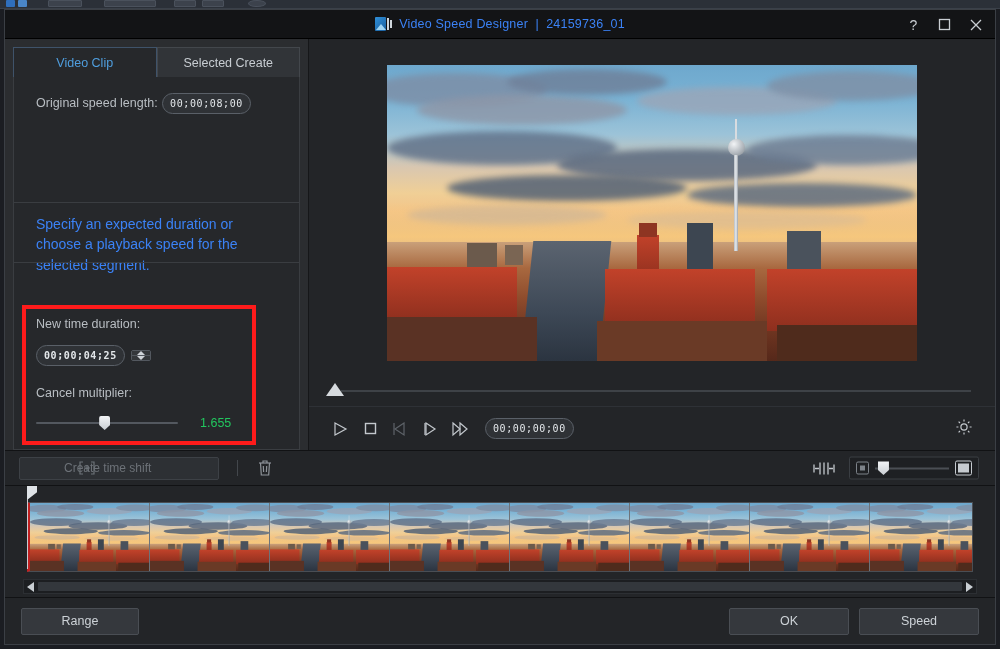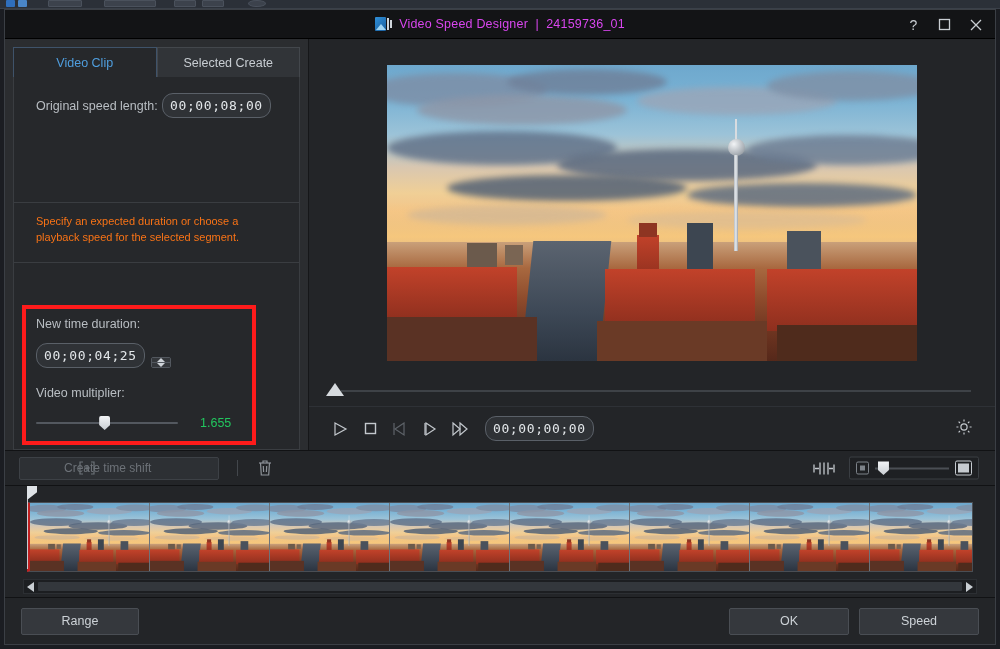--- a/index.html
+++ b/index.html
@@ -54,21 +54,21 @@
     content: ""; position: absolute; left: 1px; top: 7px;
     border-left: 5px solid transparent; border-right: 5px solid transparent;
     border-bottom: 6px solid #9fd4f2;
   }
   #app-glyph .bar {
     position: absolute; top: 1px; width: 2px; height: 12px; background: #cfd6db;
   }
   #app-glyph .b1 { left: 12px; }
   #app-glyph .b2 { left: 15px; height: 8px; top: 3px; }
   #title-text {
-    color: #d946ef; font-size: 12.5px; letter-spacing: .2px; white-space: nowrap;
+    color: #3b82f6; font-size: 12.5px; letter-spacing: .2px; white-space: nowrap;
   }
   #win-ctrls {
     position: absolute; right: 4px; top: 0; height: 29px;
     display: flex; align-items: center; gap: 0;
   }
   .wbtn {
     width: 31px; height: 29px; display: flex; align-items: center; justify-content: center;
     color: #c9ced3; font-size: 14px; line-height: 1;
   }
   .wbtn svg { display: block; }
@@ -116,53 +116,53 @@
 
   #sec-orig { padding: 16px 0 0 22px; }
   #sec-orig .sec-label { margin-bottom: 12px; }
 
   .tcfield {
     display: inline-block;
     background: #2f3236;
     border: 1px solid #5a6068;
     color: #e3e7ea;
     font-family: "DejaVu Sans Mono", monospace;
-    font-size: 13px; letter-spacing: .6px;
+    font-size: 10px; letter-spacing: .6px;
     padding: 4px 7px 4px 7px;
     border-radius: 11px;
   }
 
   #divider1 {
     position: absolute; left: 0; right: 0; top: 125px;
     height: 1px; background: #3a3d41;
   }
 
   #sec-desc {
     position: absolute; left: 22px; right: 18px; top: 137px;
-    color: #f97316; font-size: 11px; line-height: 1.45;
+    color: #3b82f6; font-size: 14px; line-height: 1.45;
   }
 
   #divider2 {
     position: absolute; left: 0; right: 0; top: 185px;
     height: 1px; background: #3a3d41;
   }
 
   
   #redbox {
     position: absolute;
     left: 8px; top: 228px; width: 234px; height: 140px;
     border: 4px solid #fe1b1b;
     pointer-events: none;
     z-index: 6;
   }
 
   #sec-new { position: absolute; left: 22px; top: 240px; width: 210px; }
   #sec-new .sec-label { display: block; margin-bottom: 11px; }
 
-  .spin-wrap { display: flex; align-items: flex-end; height: 26px; }
+  .spin-wrap { display: flex; align-items: center; height: 26px; font-weight: bold; }
   .spin-btns {
     width: 20px; margin-left: 6px; display: flex; flex-direction: column;
     border: 1px solid #53585f; border-radius: 2px; overflow: hidden;
   }
   .spin-btn {
     flex: 1 1 50%; background: #34373b;
     display: flex; align-items: center; justify-content: center;
   }
   .spin-btn + .spin-btn { border-top: 1px solid #53585f; }
   .spin-btn i {
@@ -478,21 +478,21 @@
             <div class="spin-btns">
               <div class="spin-btn up">
                   <i></i>
                 </div>
               <div class="spin-btn down">
                   <i></i>
                 </div>
             </div>
           </div>
 
-          <span class="sec-label" id="speed-label">Video multiplier:</span>
+          <span class="sec-label" id="speed-label">Cancel multiplier:</span>
 
           <div id="slider-row">
             <div id="sl-track-wrap">
               <div id="sl-track"></div>
               <div id="sl-handle" style="left: 48%;"></div>
             </div>
             <span id="speed-val">1.655</span>
           </div>
         </div>
 

